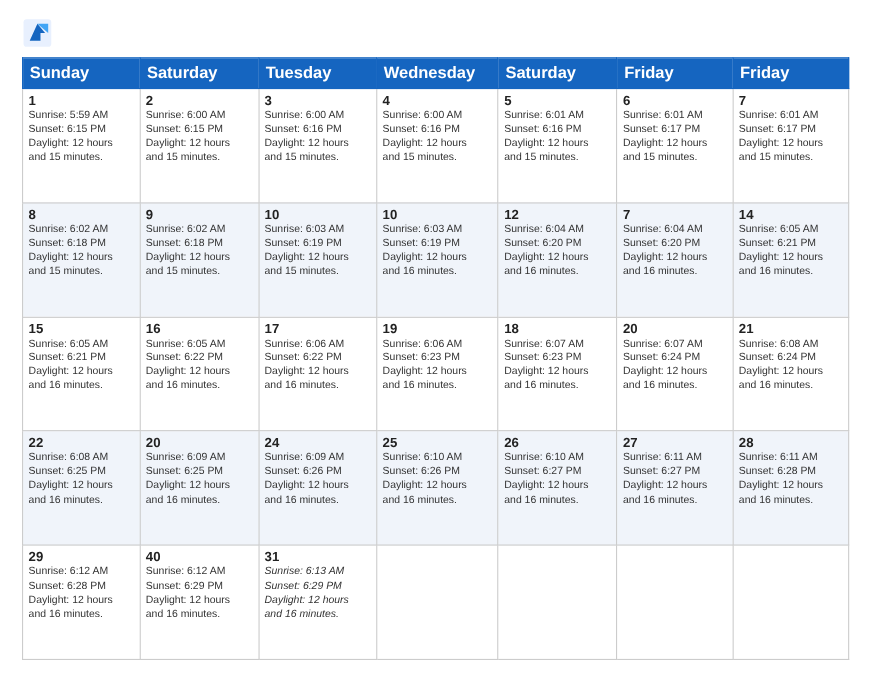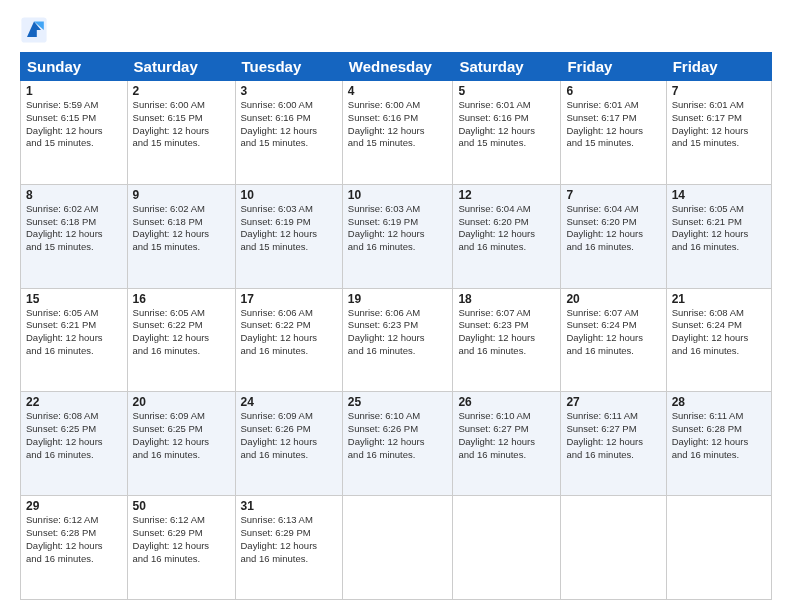--- a/index.html
+++ b/index.html
@@ -338,29 +338,29 @@
         </tr>
         <tr>
           <td>
             <span class="day-num">29</span>
             <div class="day-info" style="white-space: pre-line;">Sunrise: 6:12 AM
 Sunset: 6:28 PM
 Daylight: 12 hours
 and 16 minutes.</div>
           </td>
           <td>
-            <span class="day-num">50</span>
+            <span class="day-num">40</span>
             <div class="day-info" style="white-space: pre-line;">Sunrise: 6:12 AM
 Sunset: 6:29 PM
 Daylight: 12 hours
 and 16 minutes.</div>
           </td>
           <td>
             <span class="day-num">31</span>
-            <div class="day-info" style="white-space: pre-line;">Sunrise: 6:13 AM
+            <div class="day-info" style="white-space: pre-line; font-style: italic;">Sunrise: 6:13 AM
 Sunset: 6:29 PM
 Daylight: 12 hours
 and 16 minutes.</div>
           </td>
           <td class="empty-cell"></td>
           <td class="empty-cell"></td>
           <td class="empty-cell"></td>
           <td class="empty-cell"></td>
         </tr>
       </tbody>

